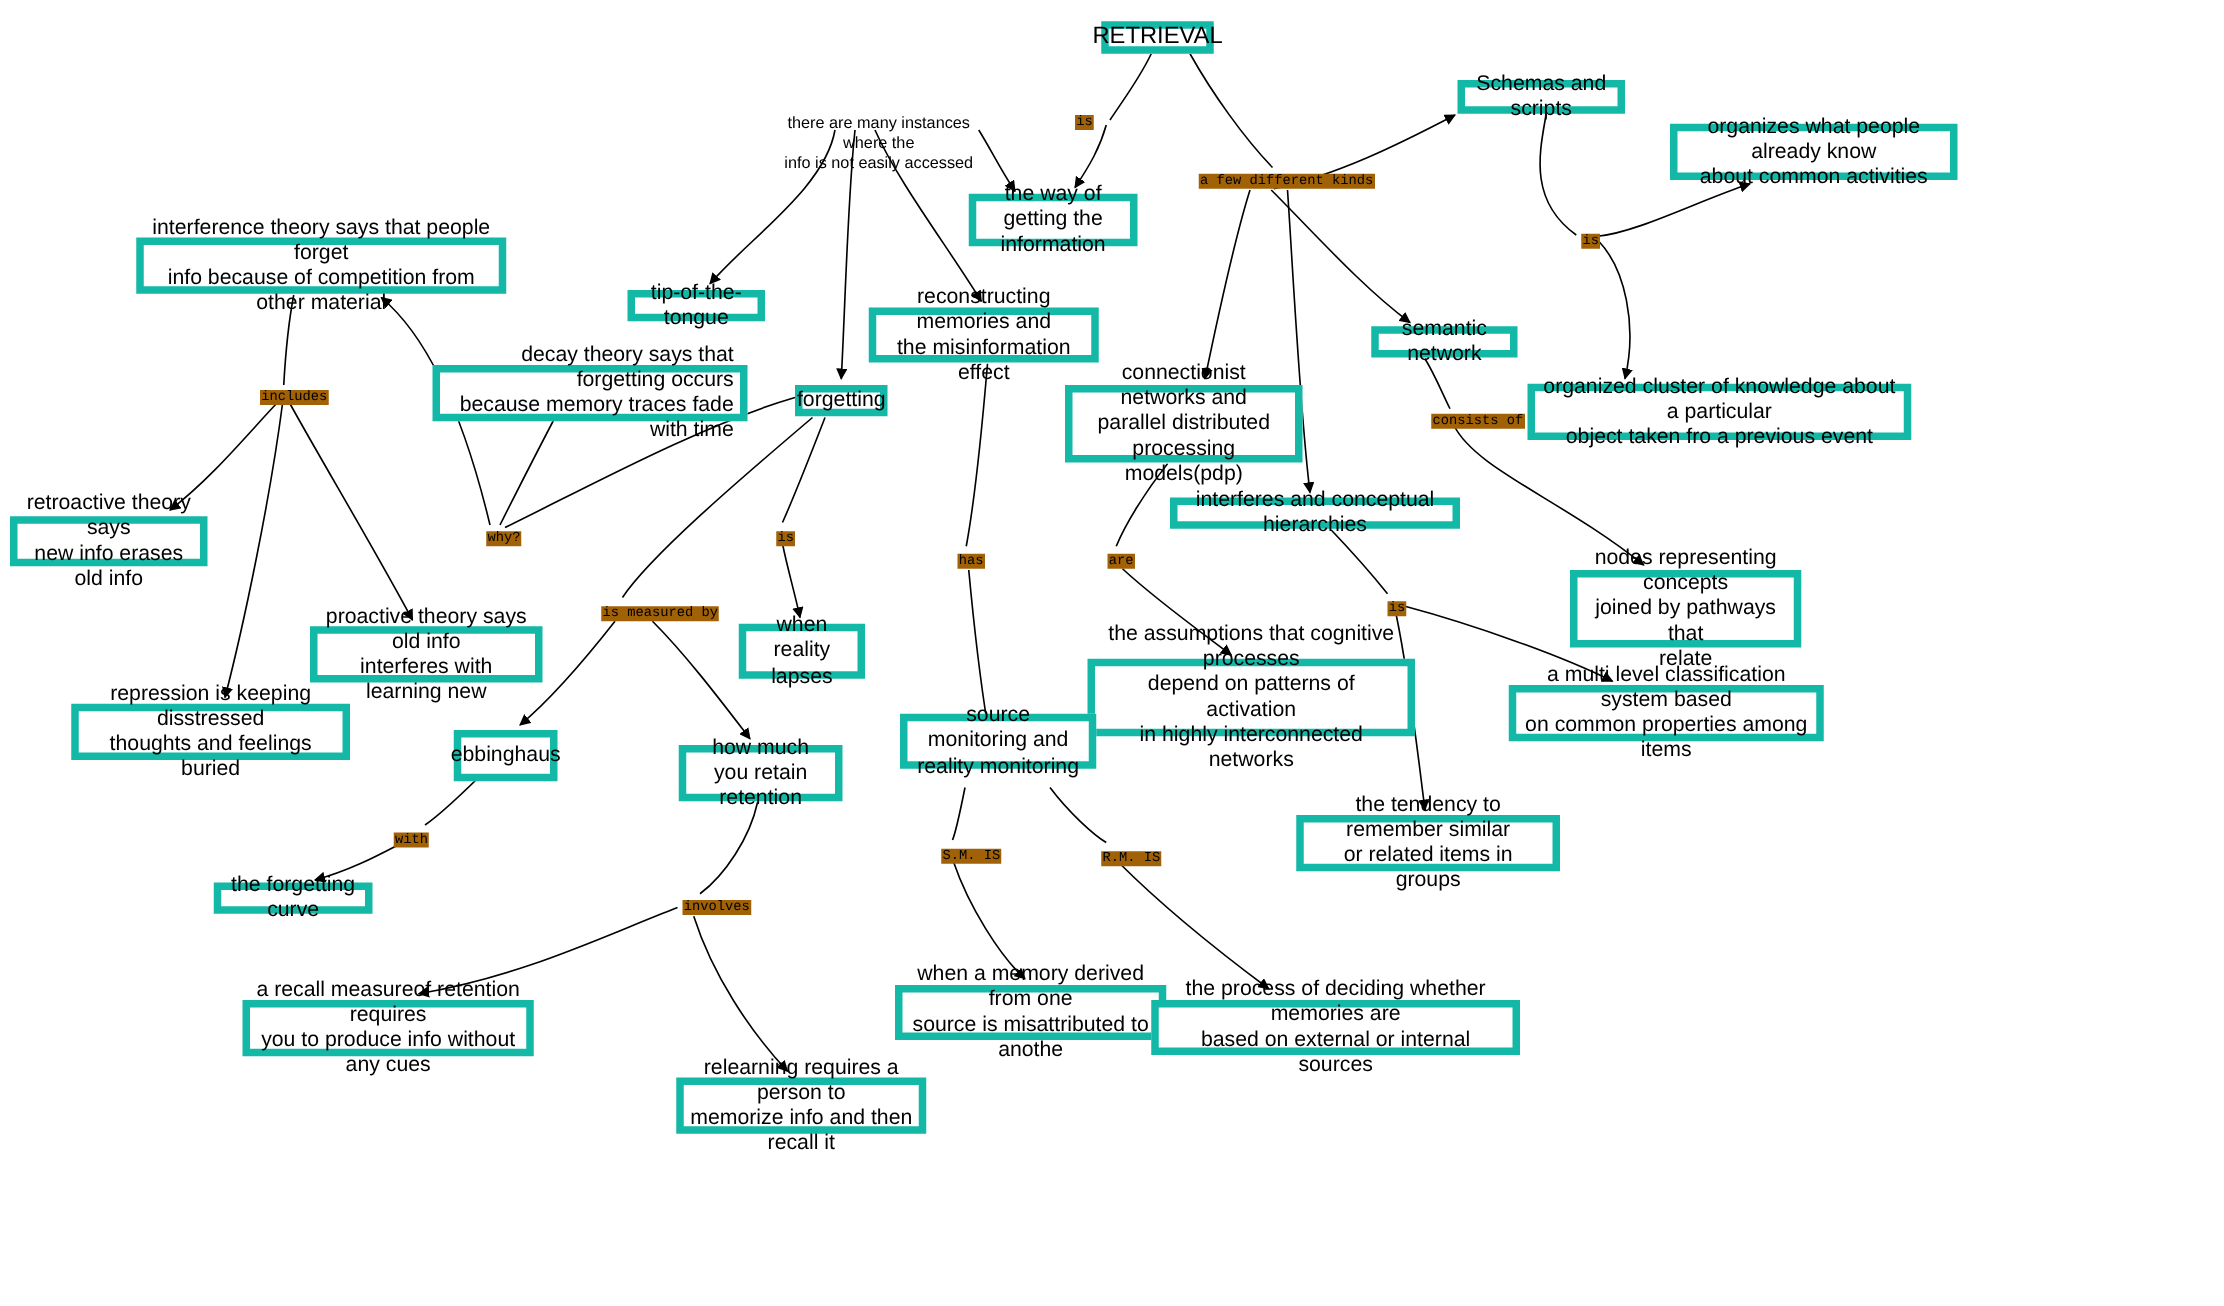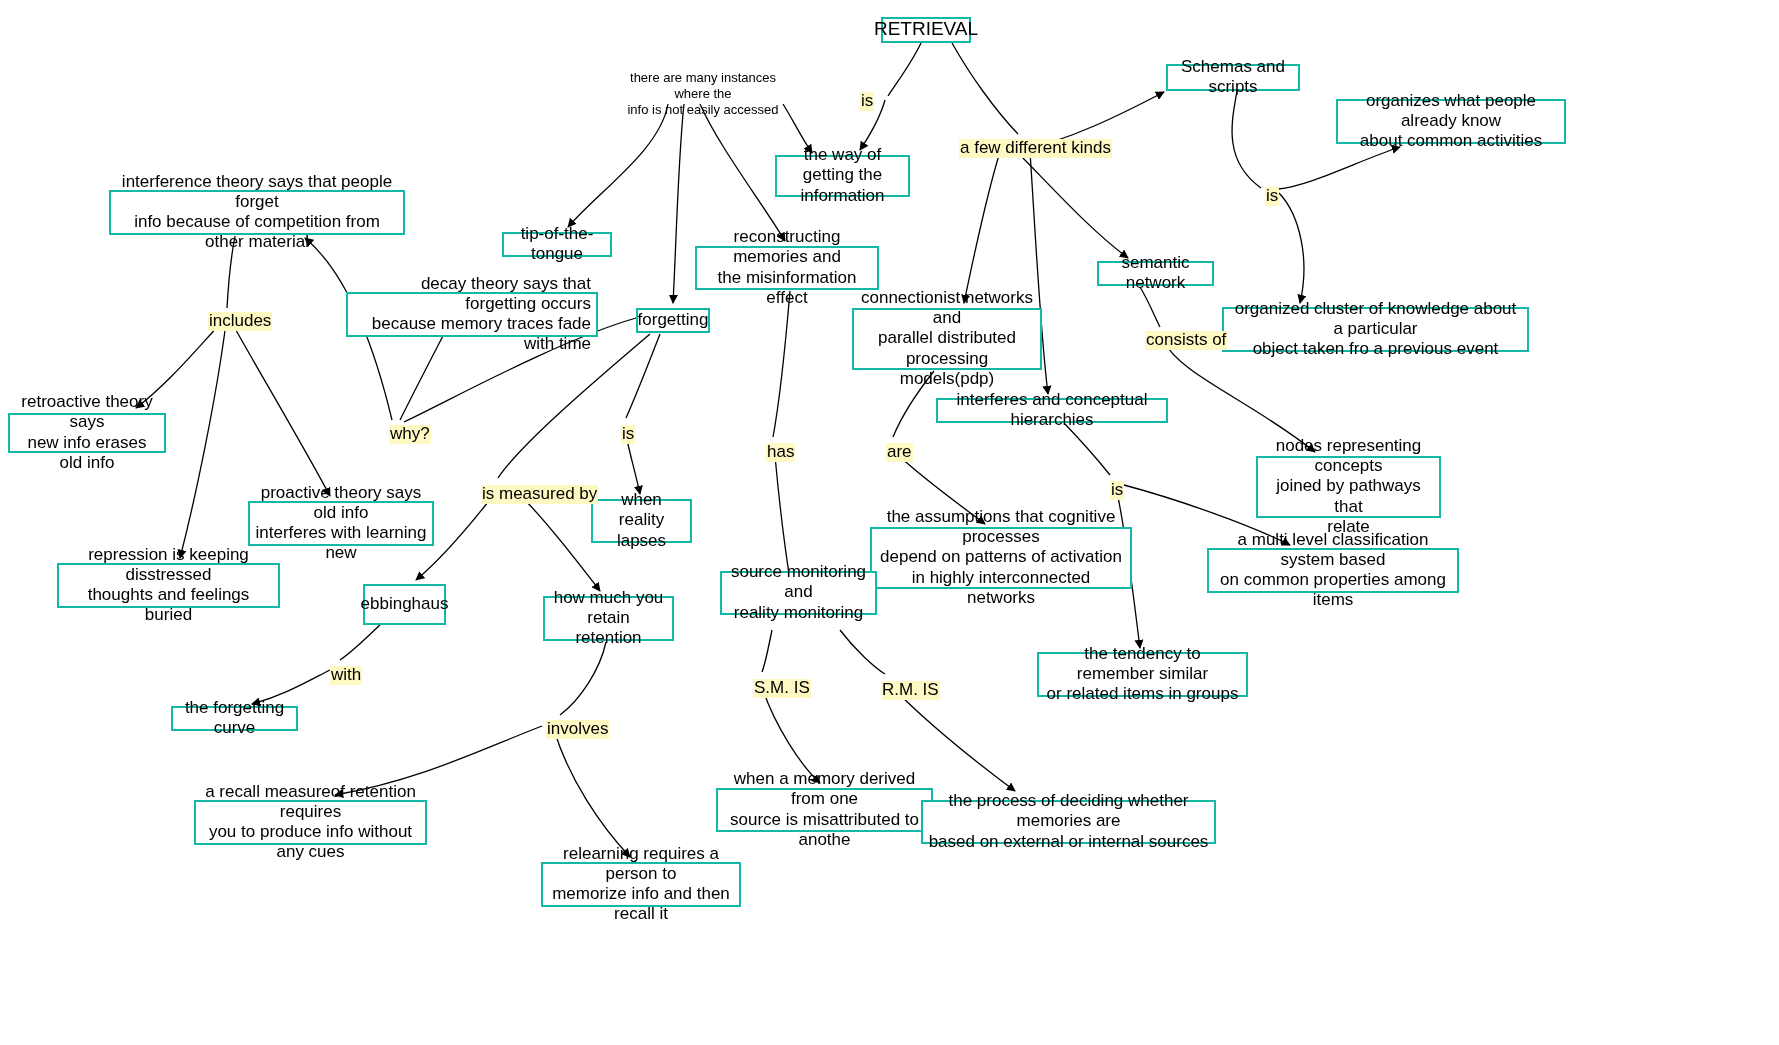--- a/index.html
+++ b/index.html
@@ -19,56 +19,57 @@
     position: absolute;
     left: 0;
     top: 0;
     width: 1779px;
     height: 1045px;
     pointer-events: none;
   }
   .node {
     position: absolute;
     box-sizing: border-box;
-    border: 2px solid #14b8a6;
+    border: 6px solid #14b8a6;
     background: #ffffff;
     color: #000000;
     text-align: center;
     line-height: 1.18;
     padding: 2px 5px 3px 5px;
     white-space: pre-line;
     font-family: "Liberation Sans", sans-serif;
     display: flex;
     align-items: center;
     justify-content: center;
   }
   .node.root {
     font-size: 19px;
   }
   .node.lvl1 {
     font-size: 17px;
   }
   .edge-label {
     position: absolute;
     color: #000000;
-    background: #fef9c3;
-    font-size: 17px;
+    background: #a16207;
+    font-size: 11px;
     white-space: nowrap;
-    font-family: Liberation Sans, sans-serif;
+    font-family: Liberation Mono, monospace;
     padding: 0 1px;
     line-height: 1.1;
   }
   .free-label {
     position: absolute;
     color: #000000;
     font-size: 13px;
     text-align: center;
     white-space: pre-line;
     line-height: 1.22;
     font-family: "Liberation Sans", sans-serif;
+    margin-top: 20px;
   }
 </style>
 </head>
 <body>
 
 <div id="canvas">
 
   <svg id="edges" viewBox="0 0 1779 1045" xmlns="http://www.w3.org/2000/svg">
     <defs>
       <marker id="arrow" viewBox="0 0 10 10" refX="9" refY="5" markerWidth="7" markerHeight="7" orient="auto-start-reverse">
@@ -184,20 +185,20 @@
       <div class="edge-label" style="left: 860px; top: 92px;">is</div>
       <div class="edge-label" style="left: 959px; top: 139px;">a few different kinds</div>
       <div class="edge-label" style="left: 1265px; top: 187px;">is</div>
       <div class="edge-label" style="left: 1145px; top: 331px;">consists of</div>
       <div class="edge-label" style="left: 886px; top: 443px;">are</div>
       <div class="edge-label" style="left: 1110px; top: 481px;">is</div>
       <div class="edge-label" style="left: 208px; top: 312px;">includes</div>
       <div class="edge-label" style="left: 389px; top: 425px;">why?</div>
       <div class="edge-label" style="left: 621px; top: 425px;">is</div>
       <div class="edge-label" style="left: 481px; top: 485px;">is measured by</div>
-      <div class="edge-label" style="left: 330px; top: 666px;">with</div>
+      <div class="edge-label" style="left: 315px; top: 666px;">with</div>
       <div class="edge-label" style="left: 546px; top: 720px;">involves</div>
       <div class="edge-label" style="left: 766px; top: 443px;">has</div>
       <div class="edge-label" style="left: 753px; top: 679px;">S.M. IS</div>
       <div class="edge-label" style="left: 881px; top: 681px;">R.M. IS</div>
     </div>
 
 </div>
 
 </body></html>

